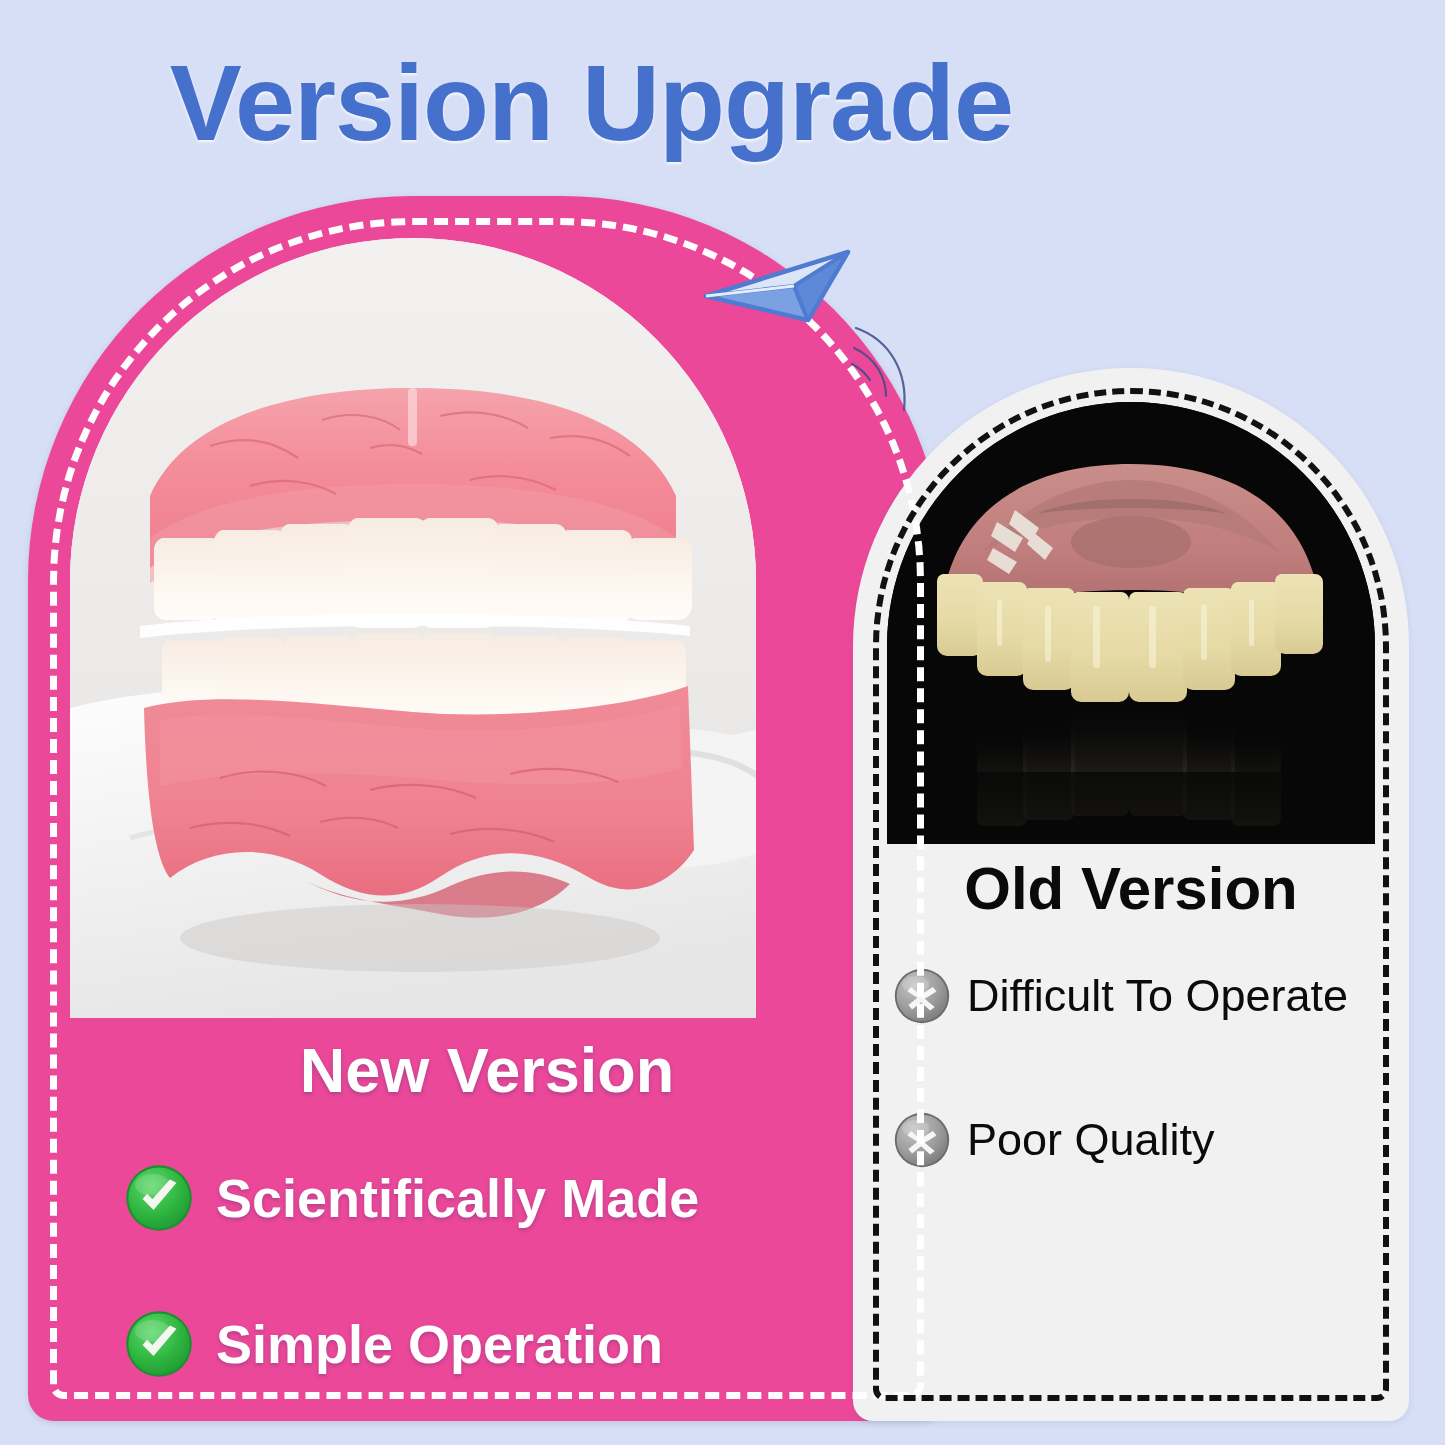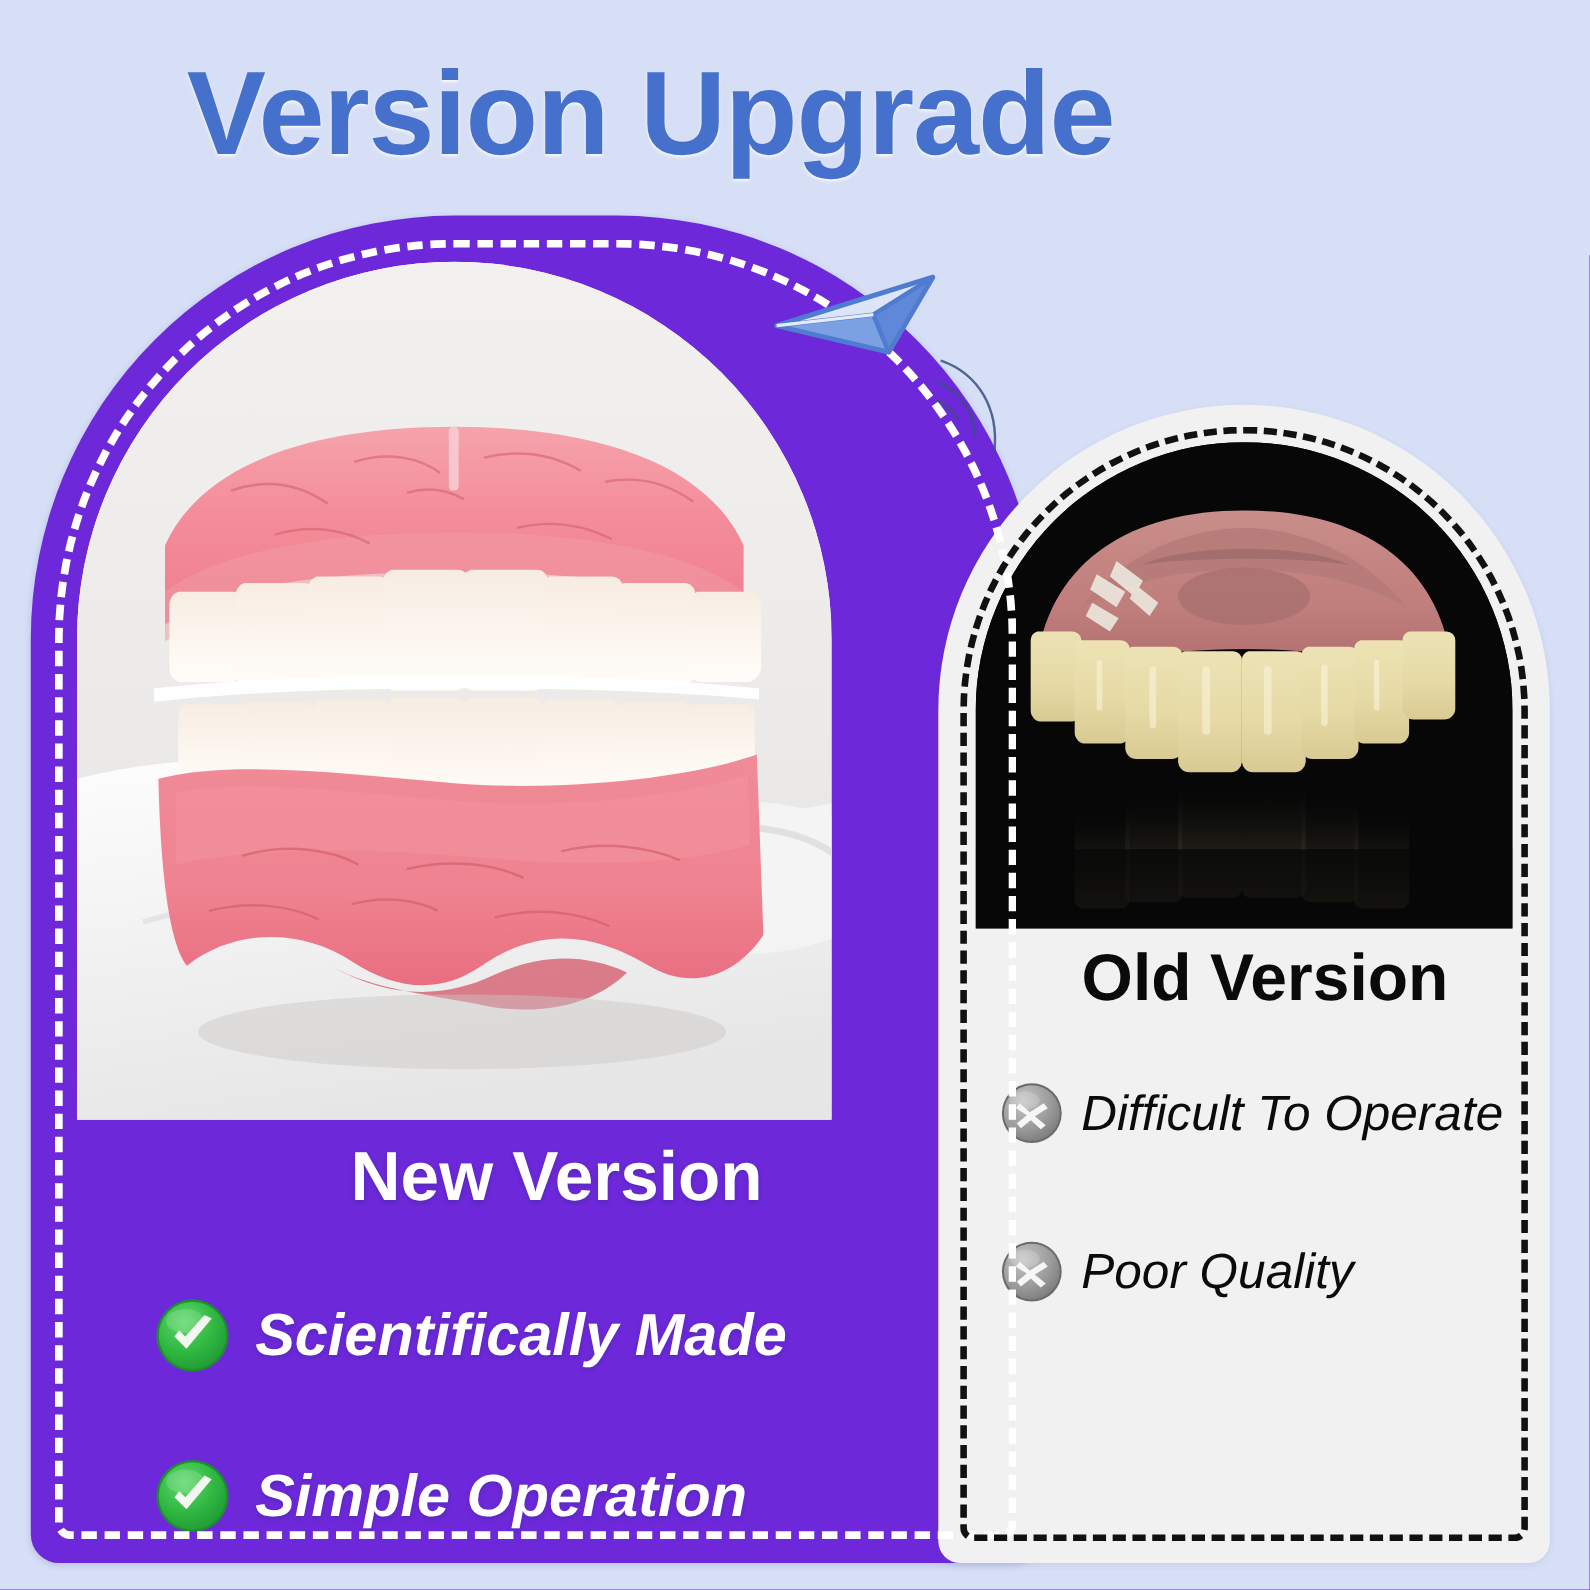--- a/index.html
+++ b/index.html
@@ -27,30 +27,29 @@
     color: #4571cd;
     letter-spacing: -1px;
     line-height: 1.1;
     text-shadow: 0 2px 3px rgba(255,255,255,0.85);
   }
 
   
   .card {
     position: absolute;
     box-sizing: border-box;
-    padding-left: 19px;
   }
 
   
   .card-new {
     left: 28px;
     top: 196px;
     width: 918px;
     height: 1225px;
-    background: #6d28d9;
+    background: #ec4899;
     border-radius: 385px 385px 26px 26px;
     overflow: hidden;
     box-shadow: 0 2px 6px rgba(60,80,140,0.18);
   }
   .card-new .dash-inset {
     position: absolute;
     left: 22px;
     top: 22px;
     right: 22px;
     bottom: 22px;
@@ -126,23 +125,22 @@
     top: 486px;
     font-size: 60px;
     color: #0a0a0a;
   }
 
   
   .feature-list {
     position: absolute;
     z-index: 4;
     list-style: none;
-    margin: 16px;
+    margin: 0;
     padding: 0;
-    font-style: italic;
   }
   .card-new .feature-list { left: 96px; top: 965px; width: 640px; }
   .card-old .feature-list { left: 892px; top: 597px; width: 460px; }
 
   .feature-item {
     display: flex;
     align-items: center;
   }
   .card-new .feature-item { height: 74px; margin-bottom: 72px; }
   .card-old .feature-item { height: 62px; margin-bottom: 82px; }

